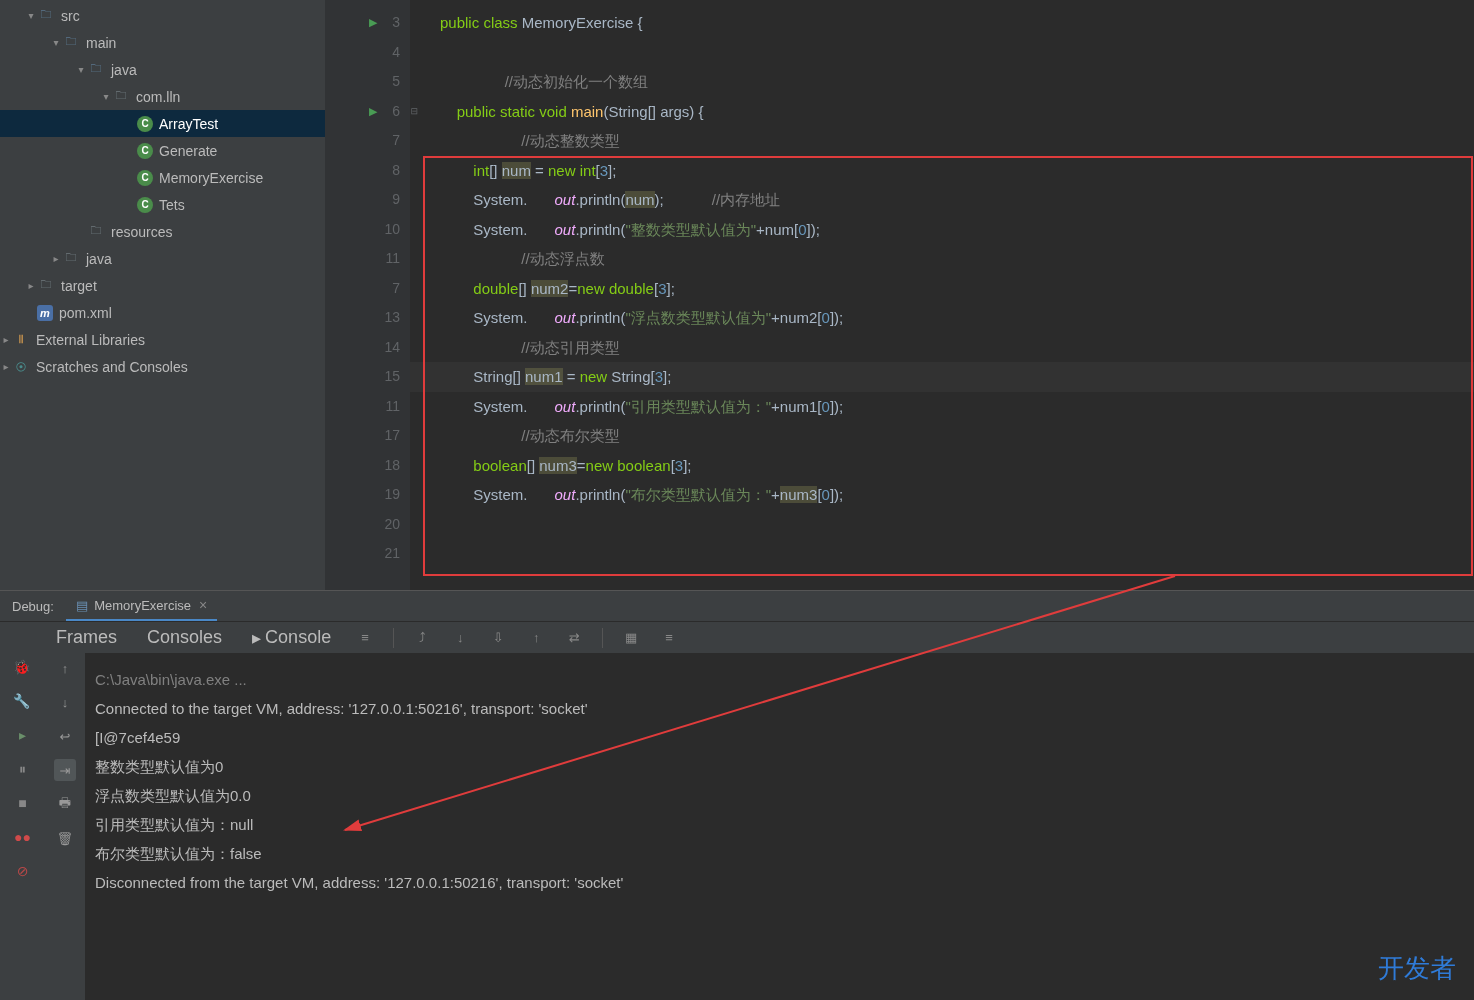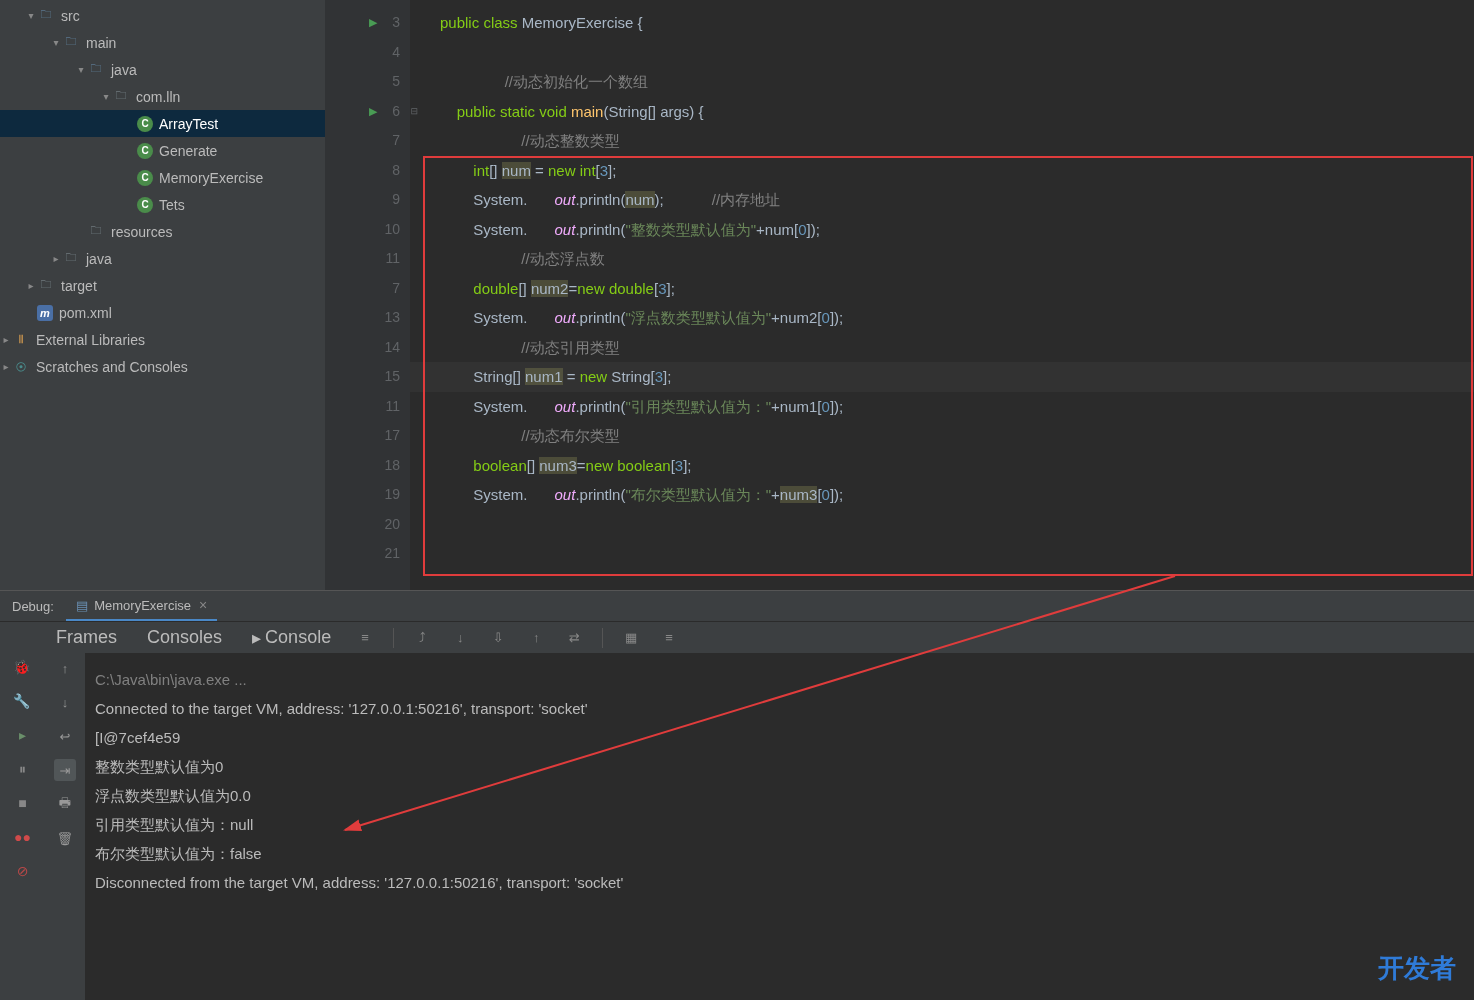--- a/index.html
+++ b/index.html
@@ -54,21 +54,21 @@
 .left-icons { width:45px; background:#3c3f41; display:flex; flex-direction:column; align-items:center; padding-top:4px; gap:14px; }
 .left-icn { width:20px; height:20px; color:#888; display:flex; align-items:center; justify-content:center; font-size:14px; }
 .left-icn.bug { color:#e8583c; }
 .left-icn.red { color:#d04a4a; }
 .left-icn.red2 { color:#b84848; }
 .left-icons2 { width:40px; background:#3c3f41; display:flex; flex-direction:column; align-items:center; padding-top:4px; gap:12px; }
 .left-icons2 .ic { width:22px; height:22px; color:#999; display:flex; align-items:center; justify-content:center; font-size:13px; }
 .left-icons2 .ic.active { background:#515658; border-radius:3px; }
 .console { flex:1; background:#2b2b2b; font-family:"JetBrains Mono",Consolas,monospace; font-size:15px; line-height:29px; padding:12px 10px; color:#bbbbbb; white-space:pre; }
 .console .sys { color:#808080; }
-.watermark { position:absolute; right:18px; bottom:14px; color:#2f7bd8; font-family:"Microsoft YaHei",sans-serif; font-size:26px; font-weight:bold; z-index:20; }
+.watermark { position:absolute; right:18px; bottom:14px; color:#2f7bd8; font-family:"Microsoft YaHei",sans-serif; font-size:26px; font-weight:normal; z-index:20; }
 </style>
 </head>
 <body>
 
 <div class="main">
   <div class="sidebar">
     <div class="tree" id="tree">
         <div class="tree-item" style="padding-left: 25px;">
           <span class="arrow open"></span>
           <span class="icon folder-src">🗀</span>

